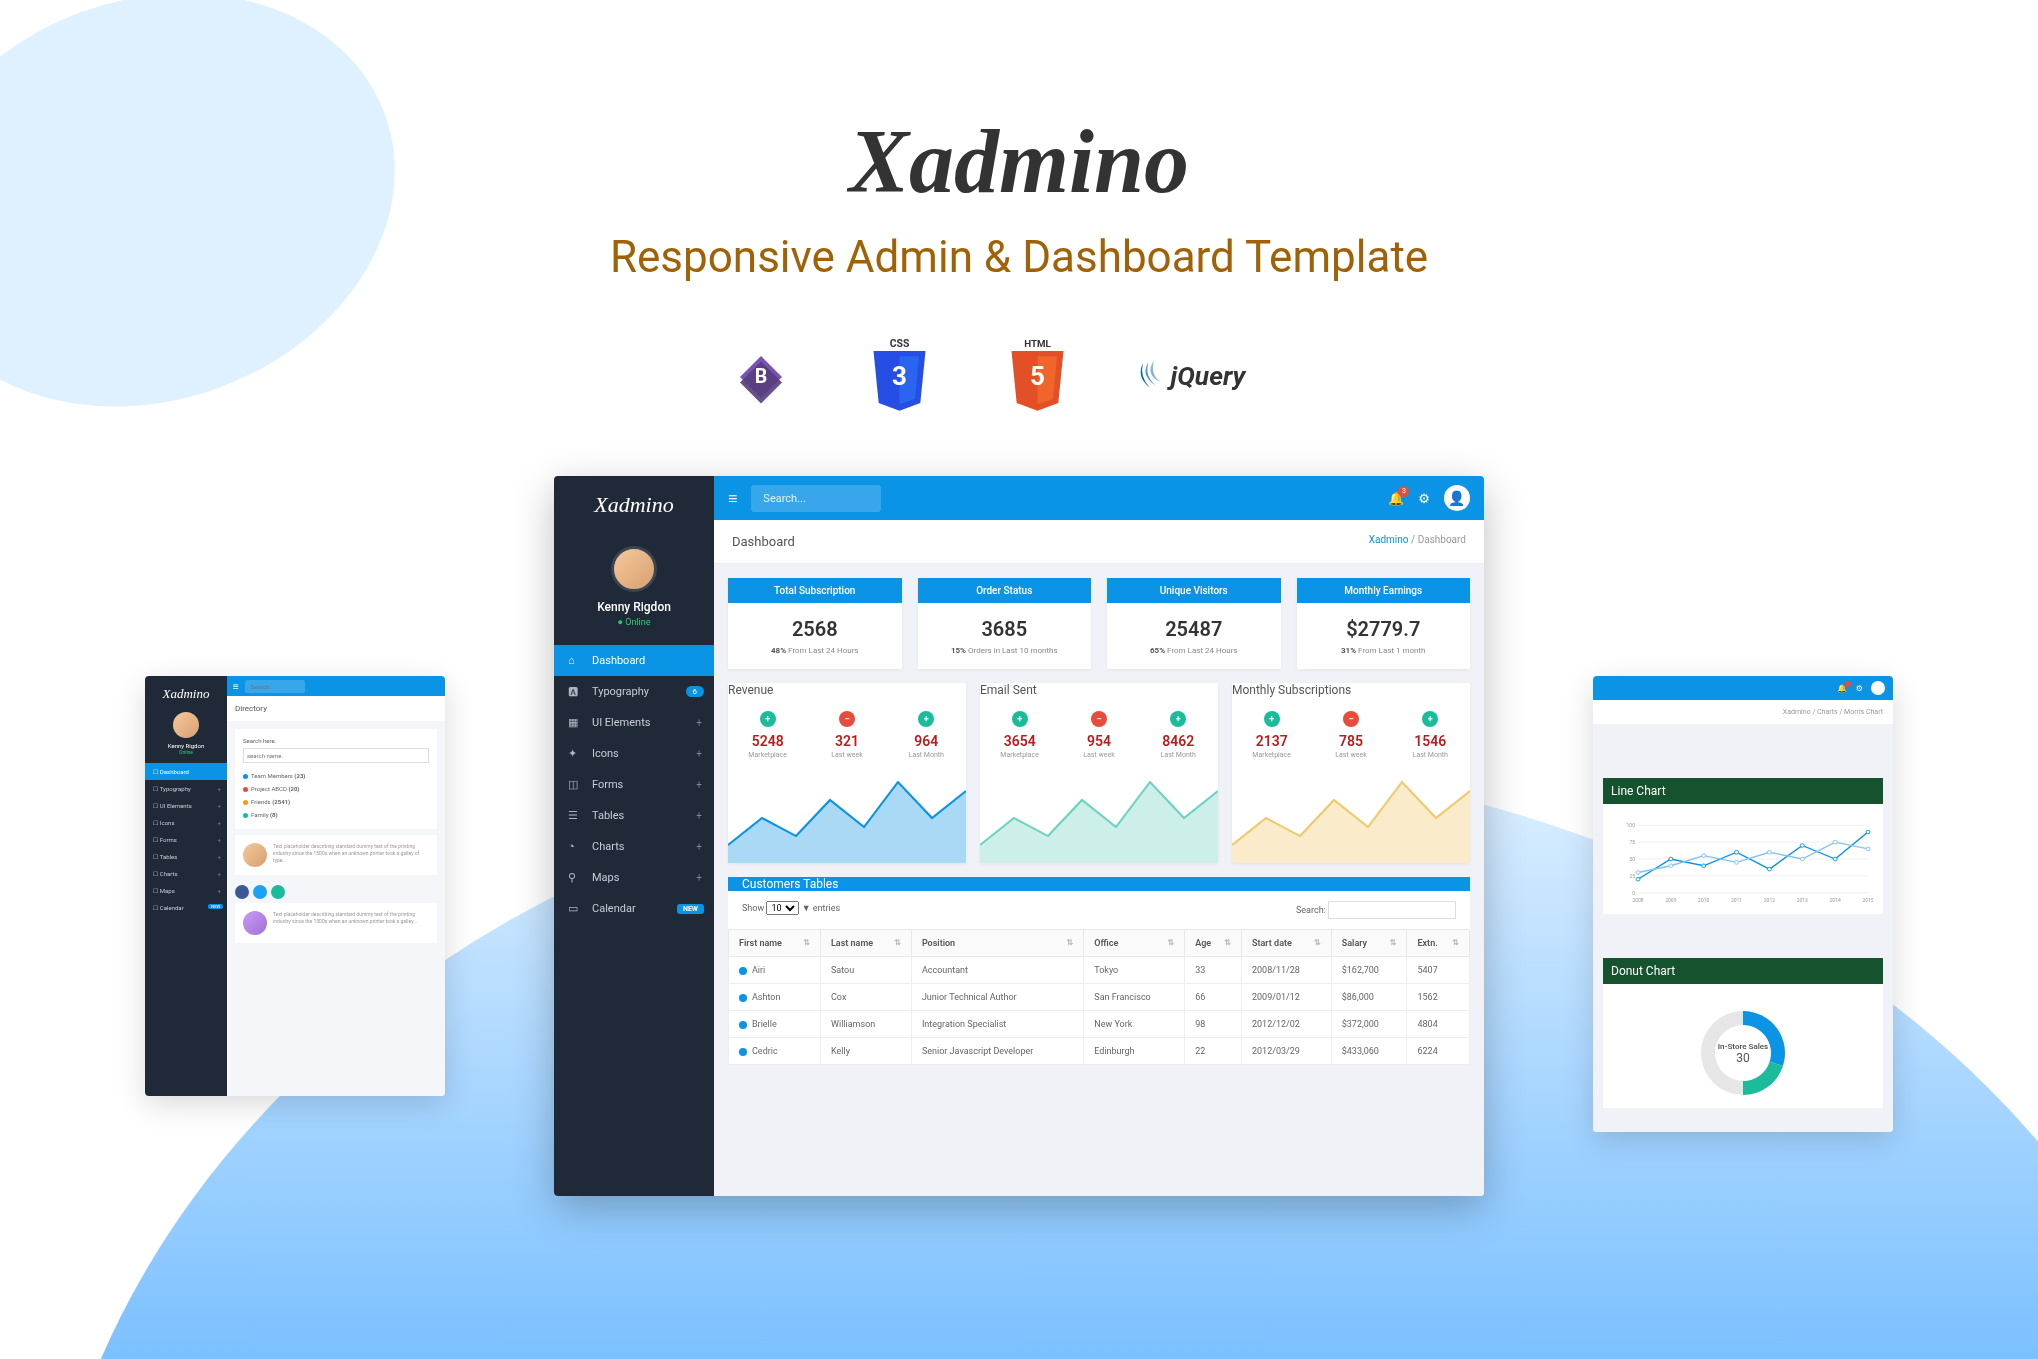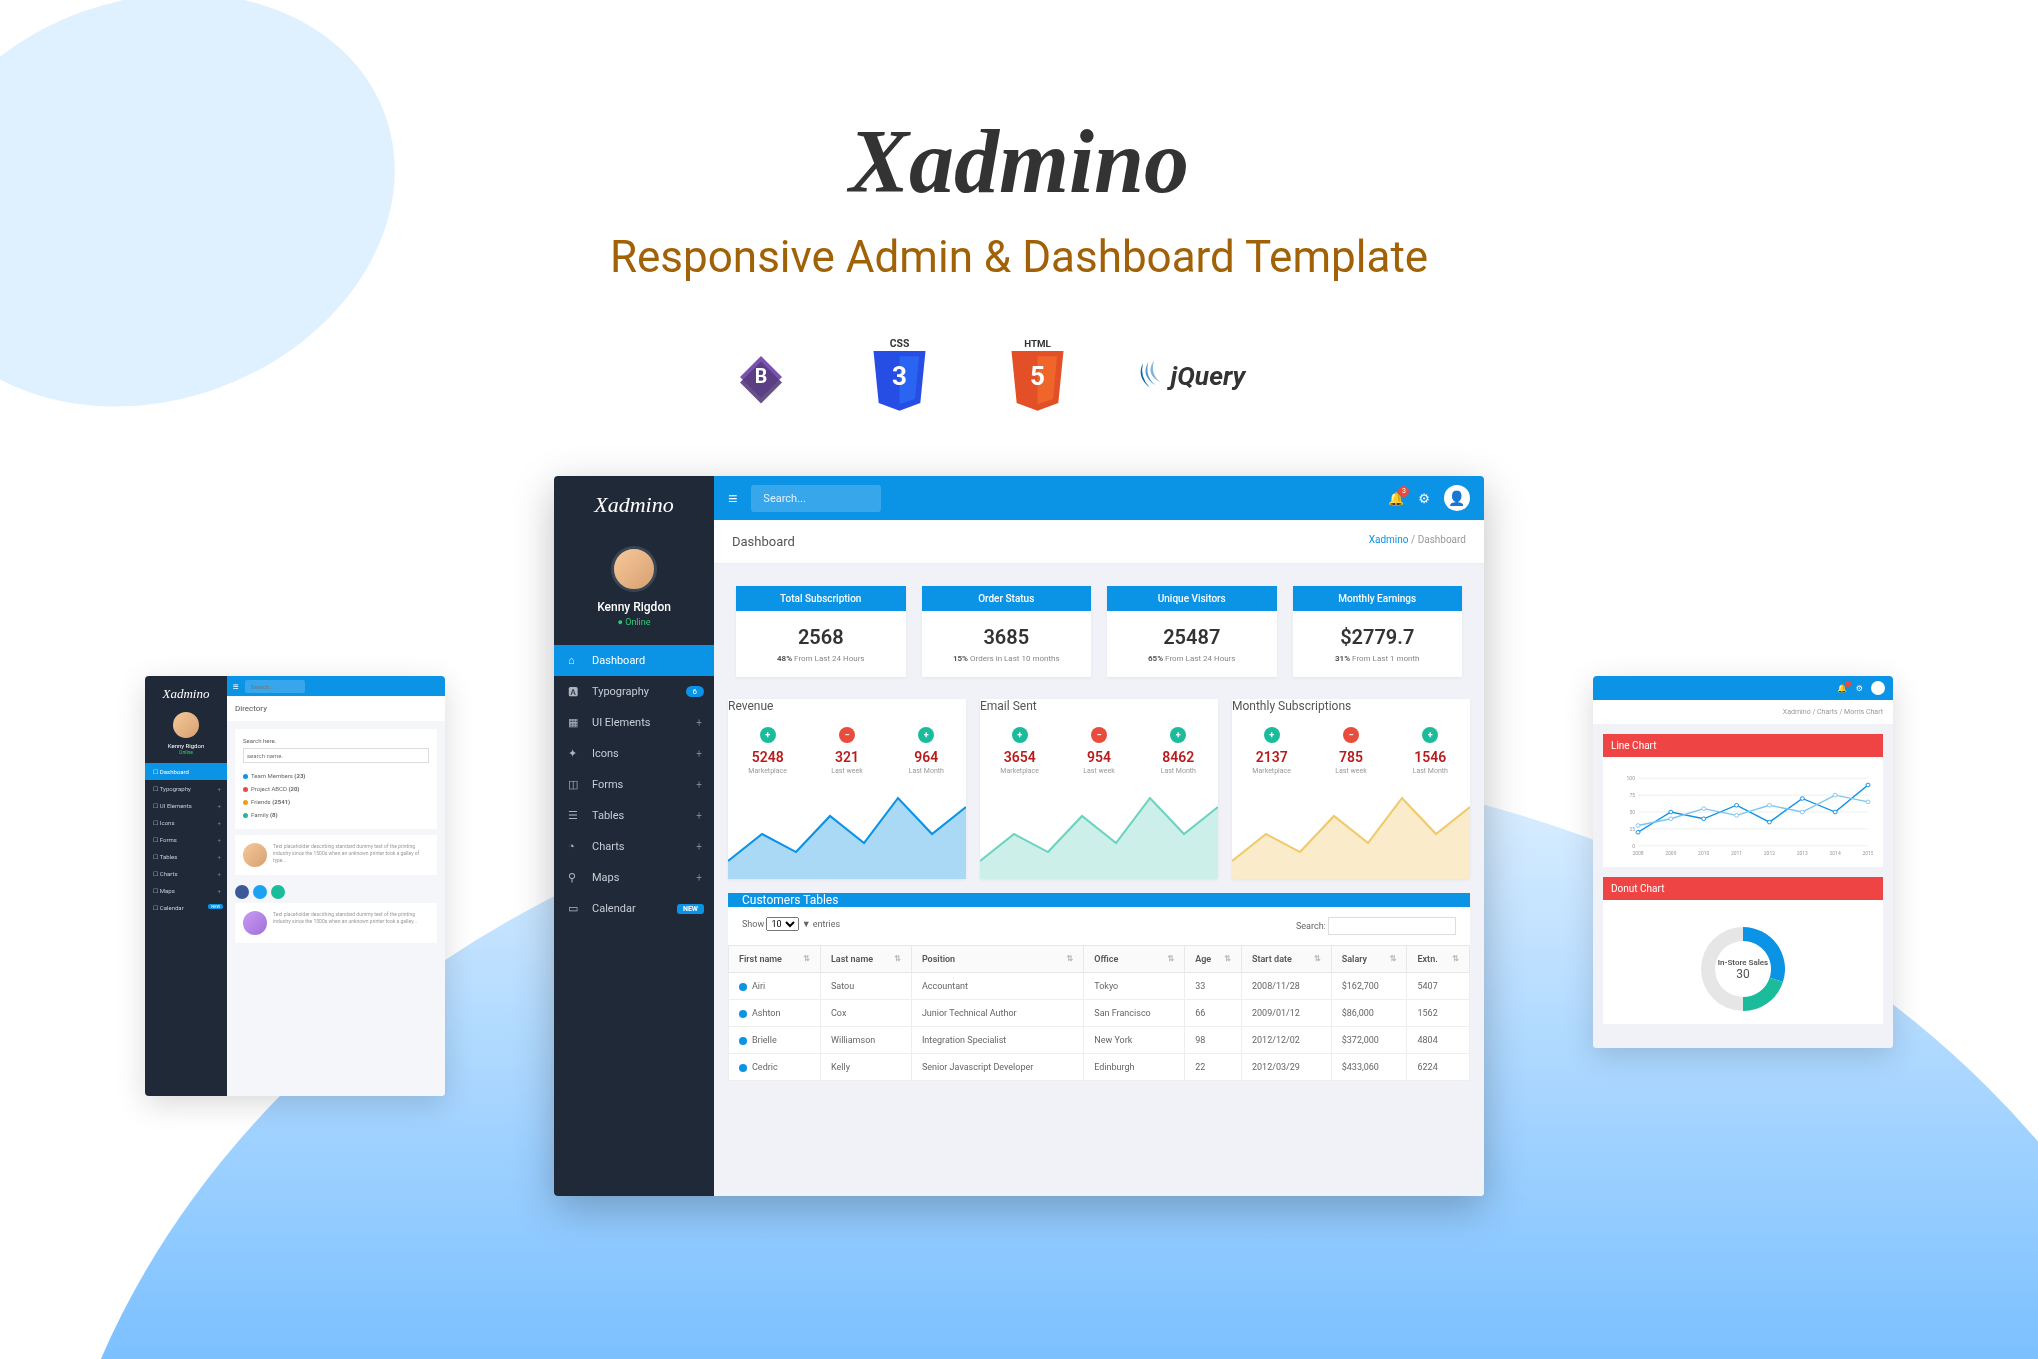--- a/index.html
+++ b/index.html
@@ -53,21 +53,21 @@
 .cs-topbar .bell { position: relative; font-size: 13px; }
 .cs-topbar .bell-badge { position: absolute; top: -5px; right: -5px; background: #e74c3c; color: #fff; font-size: 7px; border-radius: 50%; width: 11px; height: 11px; display: flex; align-items: center; justify-content: center; }
 .cs-topbar .gear { font-size: 13px; }
 .cs-topbar .top-avatar { width: 26px; height: 26px; border-radius: 50%; background: #fff; display: flex; align-items: center; justify-content: center; font-size: 14px; }
 
 .cs-breadcrumb { background: #fff; padding: 14px 18px; display: flex; justify-content: space-between; font-size: 13px; color: #555; border-bottom: 1px solid #eee; }
 .cs-breadcrumb .bc-path { color: #999; font-size: 10px; }
 .cs-breadcrumb .bc-path a { color: #0b93e6; text-decoration: none; }
 
 
-.cs-stats { display: flex; gap: 16px; padding: 22px; }
+.cs-stats { display: flex; gap: 16px; padding: 14px; }
 .stat-card { flex: 1; background: #fff; box-shadow: 0 1px 3px rgba(0,0,0,0.06); }
 .stat-header { background: #0b93e6; color: #fff; text-align: center; font-size: 10px; padding: 7px; font-weight: 500; }
 .stat-body { text-align: center; padding: 14px 6px; }
 .stat-value { font-size: 20px; font-weight: 600; color: #333; }
 .stat-sub { font-size: 8px; color: #888; margin-top: 5px; }
 .stat-sub b { color: #555; }
 
 
 .cs-metrics { display: flex; gap: 14px; padding: 0 14px 14px; }
 .metric-card { flex: 1; background: #fff; box-shadow: 0 1px 3px rgba(0,0,0,0.06); }
@@ -111,21 +111,21 @@
 .sl-input { width: 100%; font-size: 6px; padding: 3px; border: 1px solid #ddd; }
 .sl-list-item { font-size: 6px; padding: 3px 0; color: #666; }
 .sl-list-dot { display: inline-block; width: 5px; height: 5px; border-radius: 50%; margin-right: 3px; vertical-align: middle; }
 
 
 .sr-topbar { background: #0b93e6; height: 24px; display: flex; align-items: center; justify-content: flex-end; padding: 0 8px; gap: 8px; }
 .sr-topbar .sr-avatar { width: 14px; height: 14px; background: #fff; border-radius: 50%; }
 .sr-bc { background: #fff; padding: 8px 10px; font-size: 7px; text-align: right; color: #999; }
 .sr-body { background: #f0f2f7; padding: 10px; }
 .sr-card { background: #fff; margin-bottom: 10px; }
-.sr-card-header { background: #ef4444; color: #fff; font-size: 10px; padding: 6px 8px; }
+.sr-card-header { background: #14532d; color: #fff; font-size: 12px; padding: 6px 8px; margin-top: 44px; }
 .sr-chart-body { padding: 10px; height: 110px; position: relative; }
 .sr-donut { width: 110px; height: 110px; margin: 14px auto; position: relative; }
 .sr-donut-label { position: absolute; top: 50%; left: 50%; transform: translate(-50%,-50%); text-align: center; font-size: 8px; color: #555; }
 </style>
 </head>
 <body>
 
 <div class="wave-top"></div>
 <div class="wave-bottom"></div>
 

